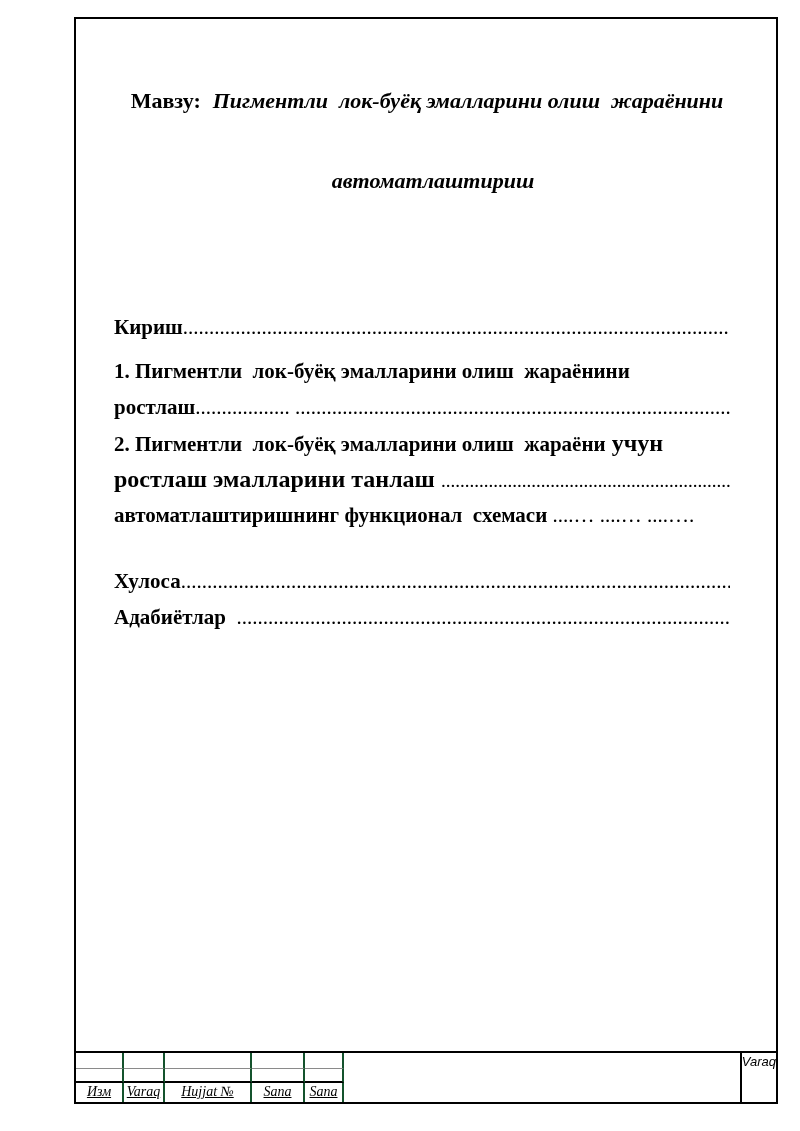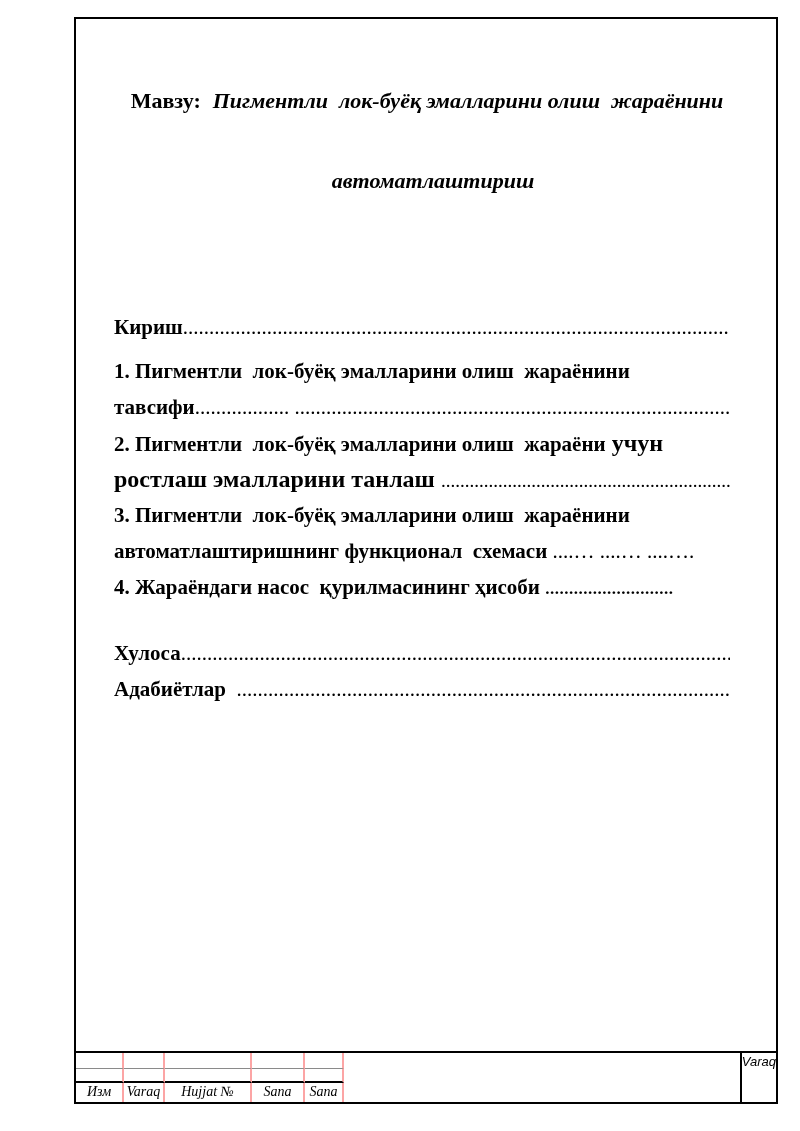--- a/index.html
+++ b/index.html
@@ -33,21 +33,21 @@
   .smdots  { font-weight:bold; font-size:17px; letter-spacing:0.5px; }
   .gap-after  { margin-bottom:8px; }
   .gap-before { margin-top:30px; }
 
   
   .footer { position:absolute; left:74px; top:1051px; width:704px; height:53px;
             border:2px solid #000; display:flex; background:#fff; }
   .f-left { flex:0 0 268px; display:grid;
             grid-template-columns:48px 41px 87px 53px 1fr;
             grid-template-rows:16px 14px 1fr; }
-  .f-cell { border-right:2px solid #fca5a5; }
+  .f-cell { border-right:2px solid #14532d;text-decoration:underline; }
   .r1 { border-bottom:1px solid #8a8a8a; }
   .r2 { border-bottom:2px solid #000; }
   .f-label { display:flex; align-items:center; justify-content:center;
              font-style:italic; font-size:14px; padding-bottom:1px; }
   .f-mid   { flex:1 1 auto; border-right:2px solid #000; }
   .f-right { flex:0 0 34px; display:flex; justify-content:center; align-items:flex-start; }
   .f-sheet { font-family:"Liberation Sans", sans-serif; font-style:italic;
              font-size:13px; line-height:17px; }
 </style>
 </head>
@@ -60,29 +60,27 @@
 
       <div class="title"><span class="tl-label">Мавзу:</span><span class="tl-main">Пигментли  лок-буёқ эмалларини олиш  жараёнини</span>
         <div class="tl-line2"><span class="tl-main">автоматлаштириш</span></div>
       </div>
 
       <div class="toc">
 
         <div class="line gap-after"><span class="reg">Кириш</span><span class="dots">.............................................................................................................................</span></div>
 
         <div class="line"><span class="reg">1. </span><span class="b">Пигментли  лок-буёқ эмалларини олиш  жараёнини</span></div>
-        <div class="line"><span class="b">тавсифи</span><span class="dots">.................. .....................................................................................................</span></div>
+        <div class="line"><span class="b">ростлаш</span><span class="dots">.................. .....................................................................................................</span></div>
 
         <div class="line"><span class="reg">2. </span><span class="b">Пигментли  лок-буёқ эмалларини олиш  жараёни</span><span class="sm"> учун</span></div>
         <div class="line"><span class="sm">ростлаш эмалларини танлаш </span><span class="dots-sm">.......................................................................................</span></div>
 
-        <div class="line"><span class="reg">3. </span><span class="b">Пигментли  лок-буёқ эмалларини олиш  жараёнини</span></div>
         <div class="line"><span class="b">автоматлаштиришнинг функционал  схемаси </span><span class="dots">....… ....… ....….</span></div>
 
-        <div class="line"><span class="reg">4. </span><span class="b">Жараёндаги насос  қурилмасининг ҳисоби </span><span class="smdots">...........................</span></div>
 
         <div class="line gap-before"><span class="reg">Хулоса</span><span class="dots">.............................................................................................................................</span></div>
 
         <div class="line"><span class="reg">Адабиётлар  </span><span class="dots">.....................................................................................................................</span></div>
 
       </div>
     </div>
   </div>
 
   <div class="footer">

